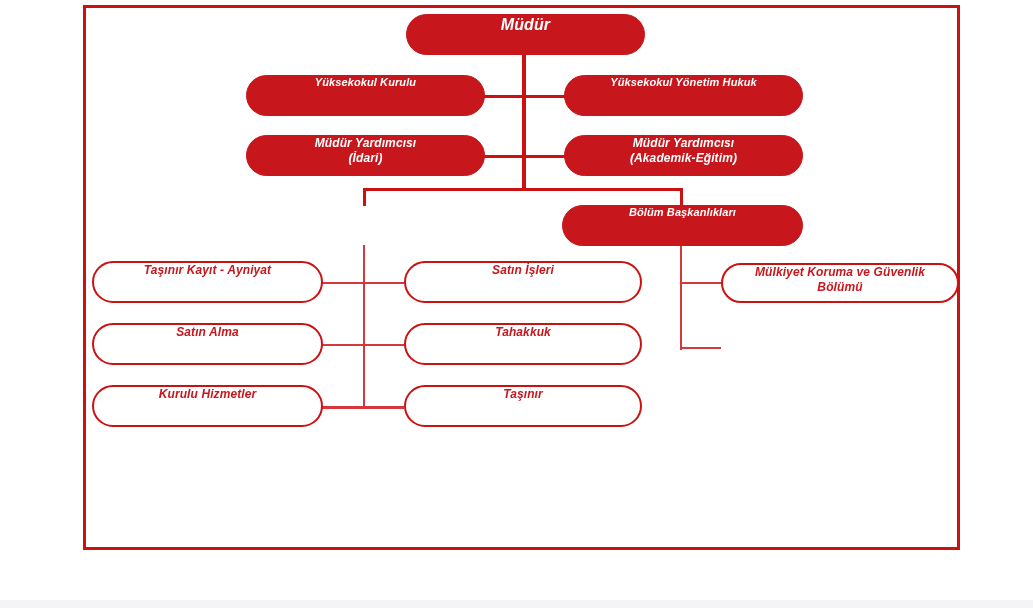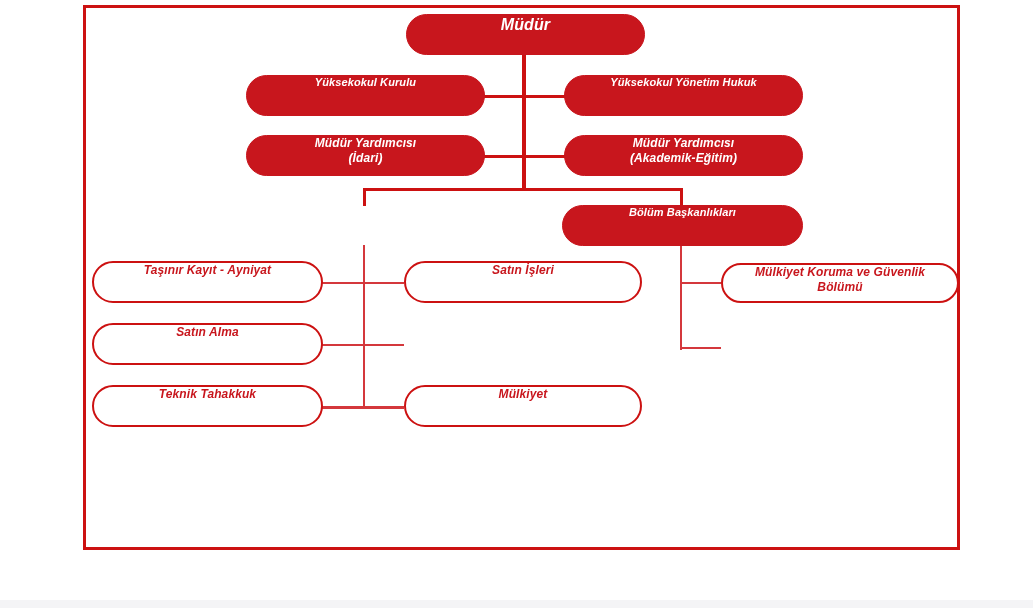--- a/index.html
+++ b/index.html
@@ -149,28 +149,31 @@
       <span class="label">Bölüm Başkanlıkları</span>
     </div>
 
     <div class="node outline t-box" style="left:6px; top:315px; width:231px; height:42px;">
       <span class="label">Satın Alma</span>
     </div>
     <div class="node outline t-box" style="left:6px; top:253px; width:231px; height:42px;">
       <span class="label">Taşınır Kayıt - Ayniyat</span>
     </div>
     <div class="node outline t-box" style="left:6px; top:377px; width:231px; height:42px;">
-      <span class="label">Teknik Tahakkuk</span>
+      <span class="label">Kurulu Hizmetler</span>
     </div>
 
     <div class="node outline t-box" style="left:318px; top:253px; width:238px; height:42px;">
       <span class="label">Satın İşleri</span>
     </div>
+    <div class="node outline t-box" style="left:318px; top:315px; width:238px; height:42px;">
+      <span class="label">Tahakkuk</span>
+    </div>
     <div class="node outline t-box" style="left:318px; top:377px; width:238px; height:42px;">
-      <span class="label">Mülkiyet</span>
+      <span class="label">Taşınır</span>
     </div>
 
     <div class="node outline t-small" style="left:635px; top:255px; width:238px; height:40px;">
       <span class="label">Mülkiyet Koruma ve Güvenlik Bölümü</span>
     </div>
 
   </div>
 
   <div id="bottom-band"></div>
 

